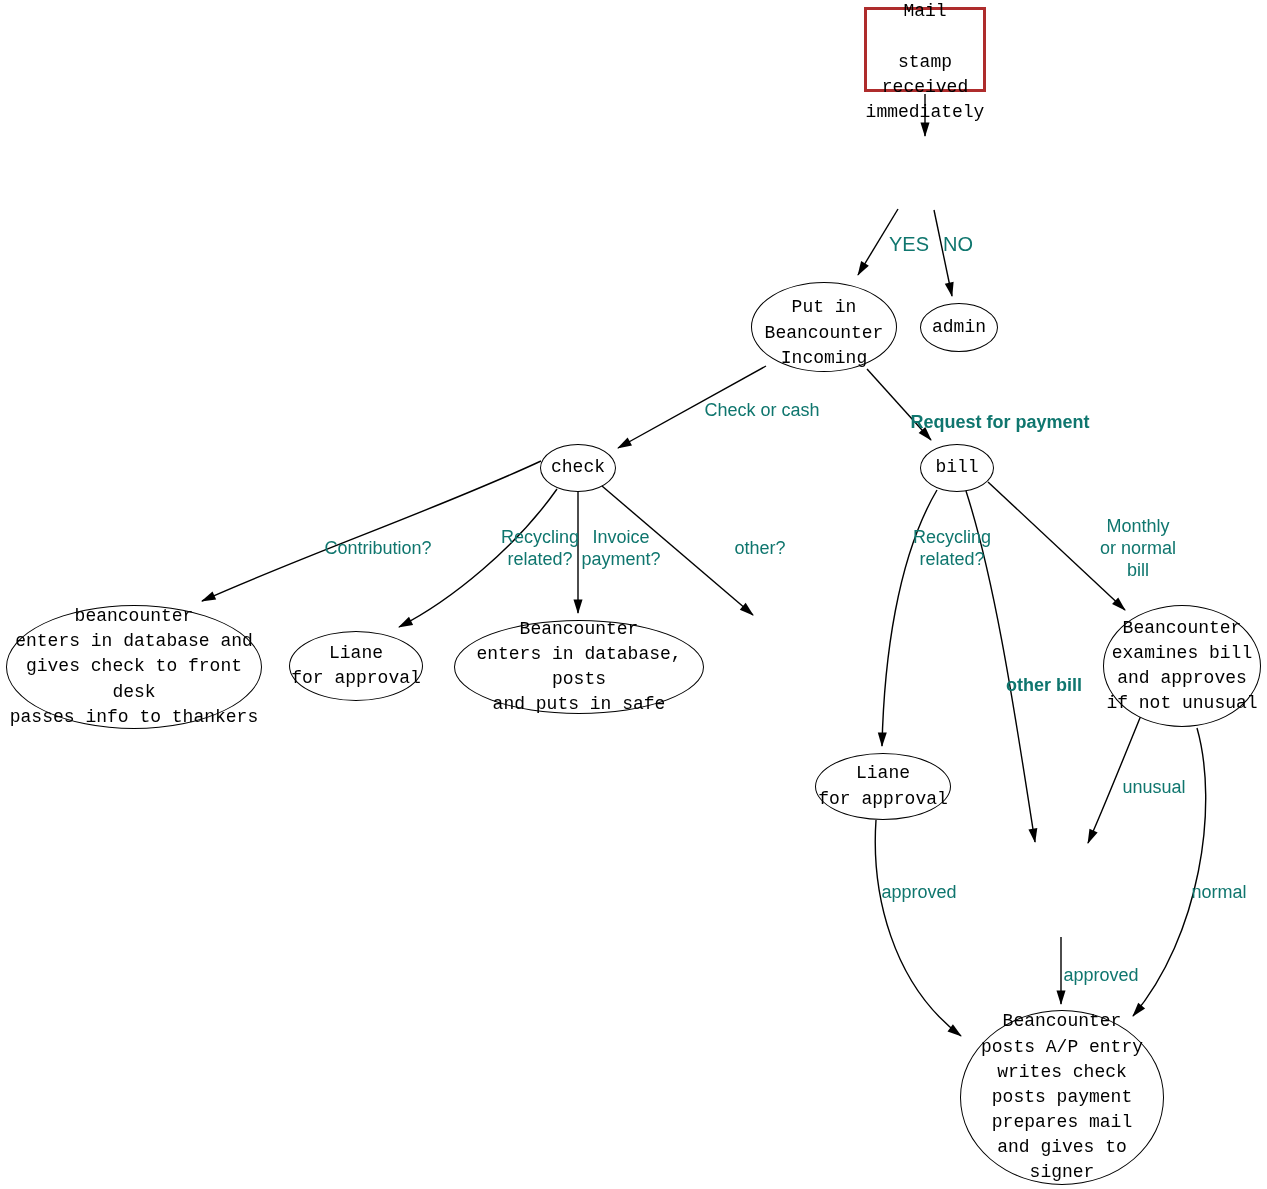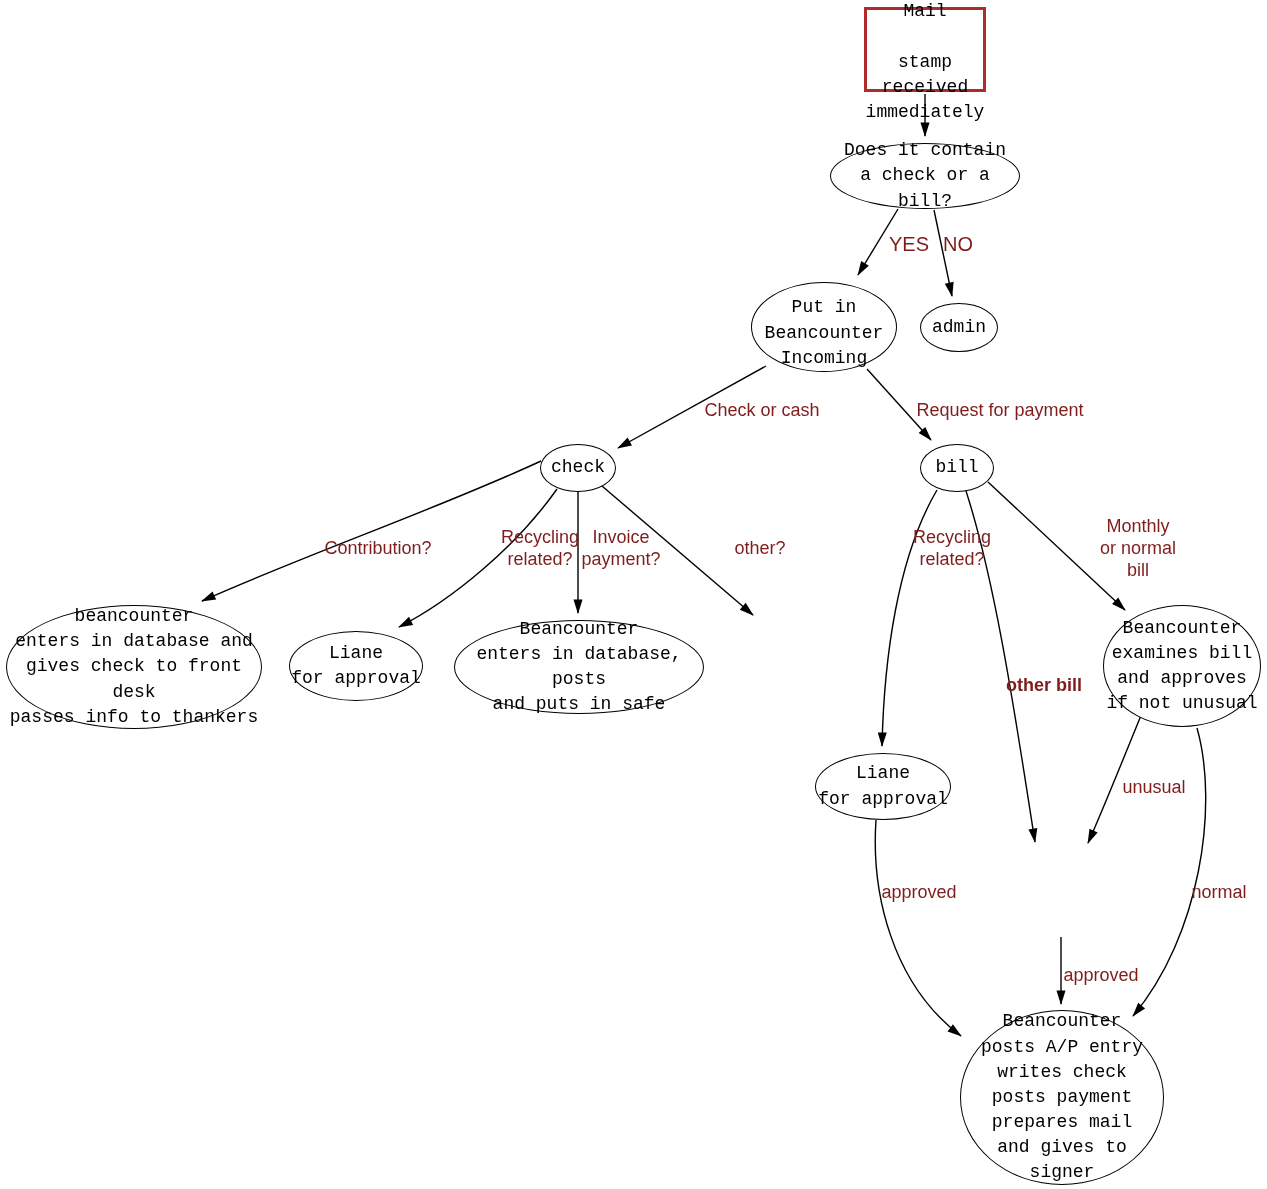--- a/index.html
+++ b/index.html
@@ -29,21 +29,21 @@
     display:block;
     font-family:Liberation Mono, monospace;
   }
   .edge-label{
     position:absolute;
     transform:translate(-50%,-50%);
     white-space:pre-line;
     text-align:center;
     font-size:18px;
     line-height:1.22;
-    color:#7f1d1d;
+    color:#0f766e;
   }
   .edge-label.big{font-size:20px;}
 </style>
 </head>
 <body>
 
 <div id="canvas">
 
   <svg id="edges" width="1267" height="1189" viewBox="0 0 1267 1189">
     <defs>
@@ -71,24 +71,20 @@
     </g>
   </svg>
 
   <div class="node rect" style="left:864px;top:7px;width:122px;height:85px;border-color:#ae2c2c;">
     <span class="node-label">Incoming Mail
 
 stamp received
 immediately</span>
   </div>
 
-  <div class="node ellipse" style="left:830px;top:143px;width:190px;height:66px;">
-    <span class="node-label">Does it contain
-a check or a bill?</span>
-  </div>
 
   <div class="node ellipse" style="left:751px;top:282px;width:146px;height:90px;align-items:flex-end;">
     <span class="node-label">Put in
 Beancounter
 Incoming</span>
   </div>
 
   <div class="node ellipse" style="left:920px;top:303px;width:78px;height:49px;">
     <span class="node-label">admin</span>
   </div>
@@ -138,21 +134,21 @@
 posts A/P entry
 writes check
 posts payment
 prepares mail
 and gives to signer</span>
   </div>
 
   <div class="edge-label big" style="left:909px;top:244px;">YES</div>
   <div class="edge-label big" style="left:958px;top:244px;">NO</div>
   <div class="edge-label" style="left:762px;top:411px;">Check or cash</div>
-  <div class="edge-label" style="left:1000px;top:411px;">Request for payment</div>
+  <div class="edge-label" style="left:1000px;top:423px;font-weight:bold;">Request for payment</div>
   <div class="edge-label" style="left:378px;top:549px;">Contribution?</div>
   <div class="edge-label" style="left:540px;top:549px;">Recycling
 related?</div>
   <div class="edge-label" style="left:621px;top:549px;">Invoice
 payment?</div>
   <div class="edge-label" style="left:760px;top:549px;">other?</div>
   <div class="edge-label" style="left:952px;top:549px;">Recycling
 related?</div>
   <div class="edge-label" style="left:1138px;top:549px;text-align:center;">Monthly
 or normal

